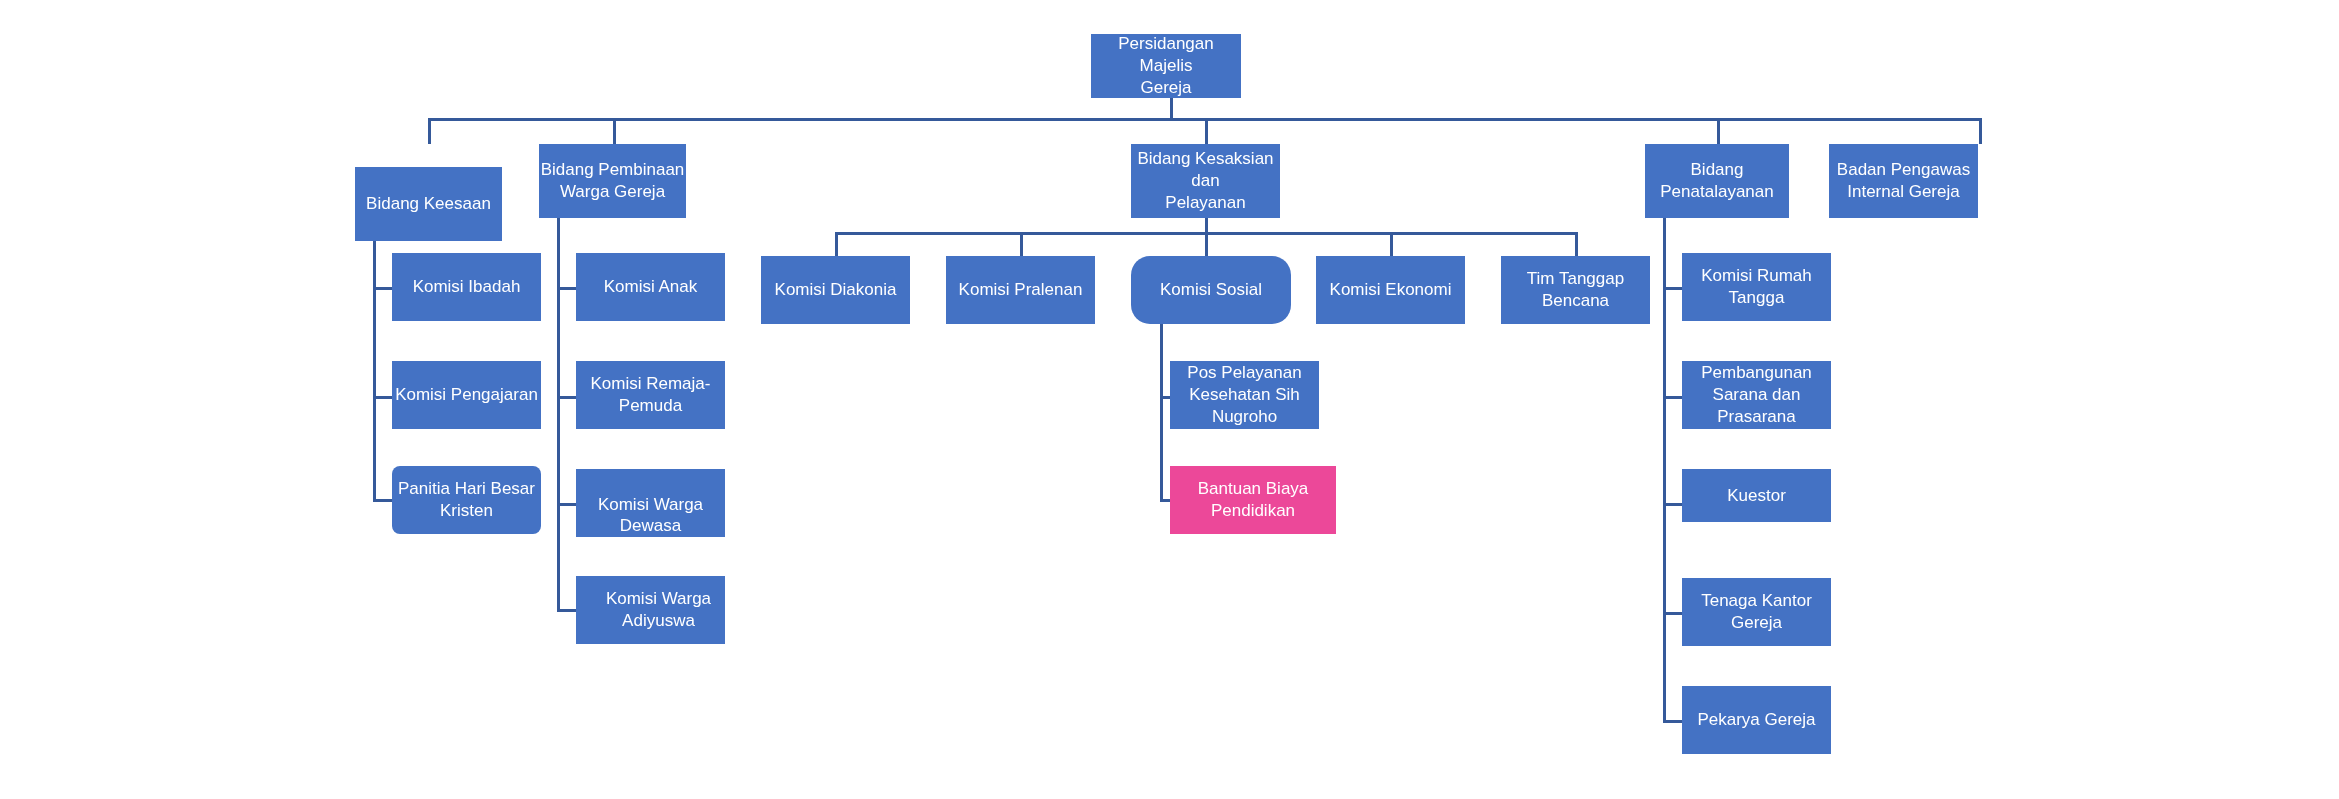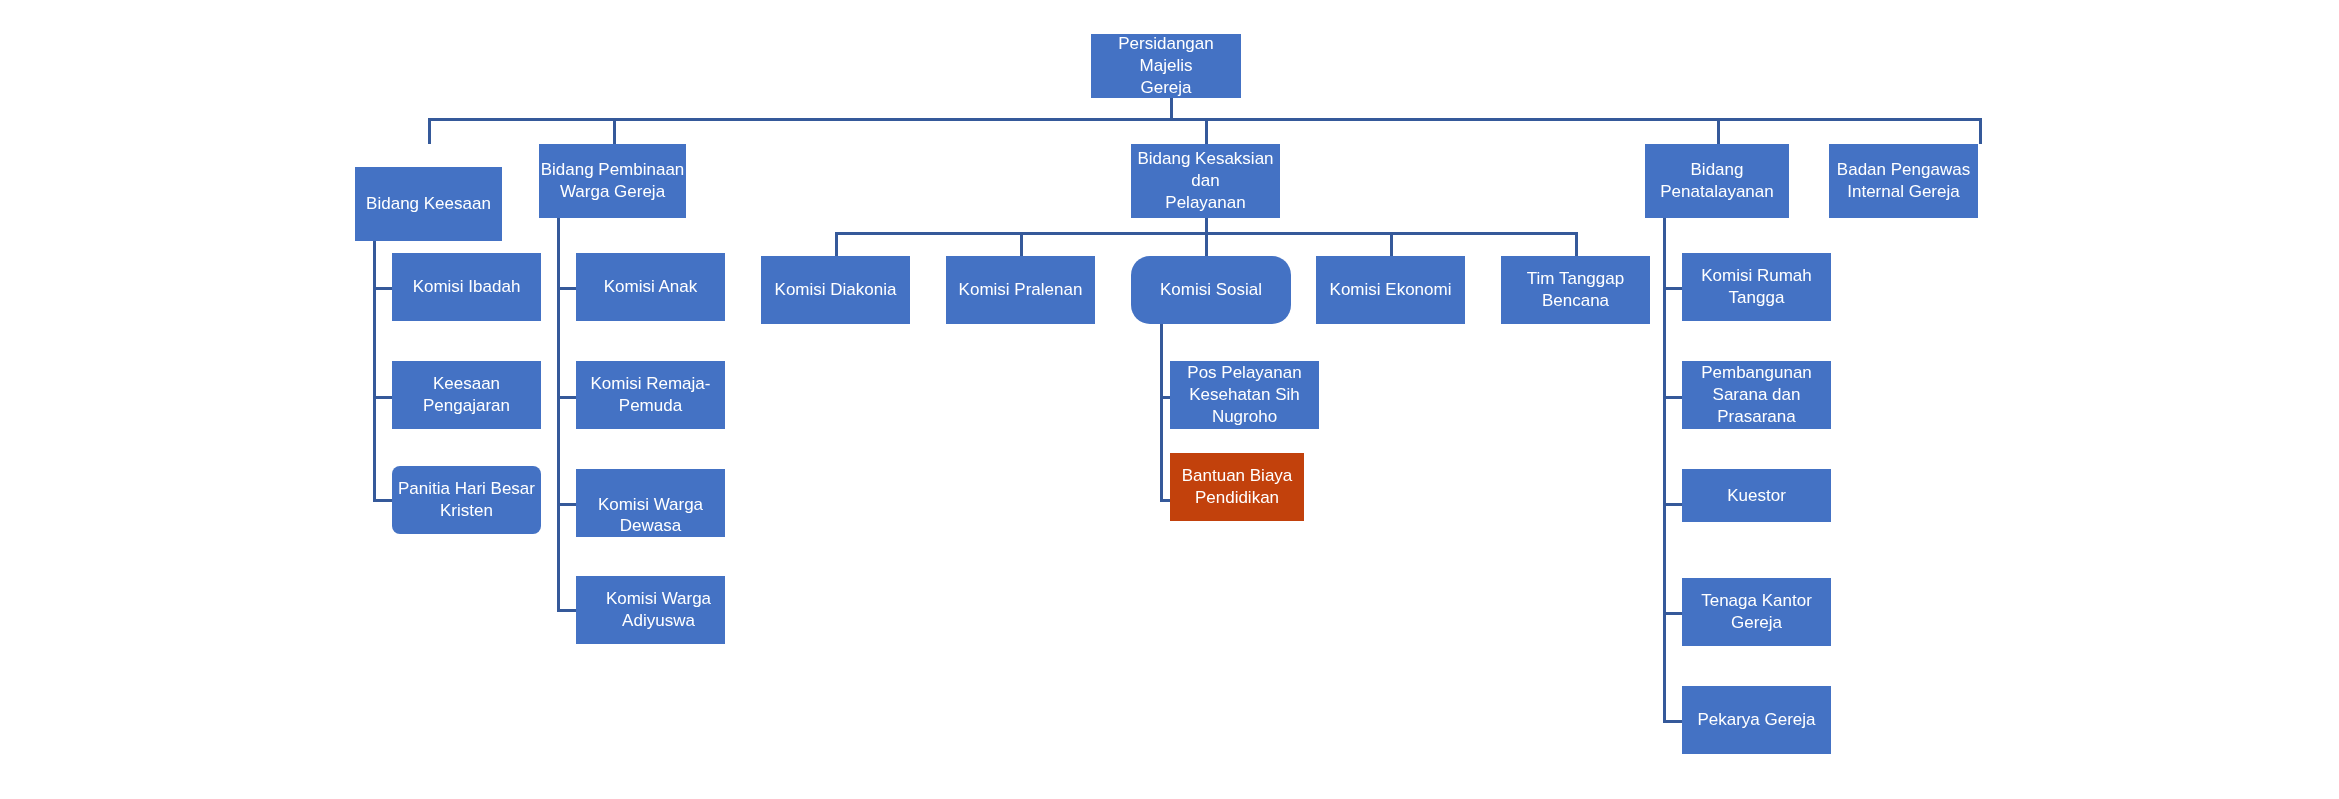--- a/index.html
+++ b/index.html
@@ -125,21 +125,21 @@
 
   <div class="node" style="left: 1829px; top: 144px; width: 149px; height: 74px; background: rgb(68, 114, 196); color: rgb(255, 255, 255);">
     <span class="node-label">Badan Pengawas
 Internal Gereja</span>
   </div>
 
   <div class="node" style="left: 392px; top: 253px; width: 149px; height: 68px; background: rgb(68, 114, 196); color: rgb(255, 255, 255);">
     <span class="node-label">Komisi Ibadah</span>
   </div>
   <div class="node" style="left: 392px; top: 361px; width: 149px; height: 68px; background: rgb(68, 114, 196); color: rgb(255, 255, 255);">
-    <span class="node-label">Keesaan Pengajaran</span>
+    <span class="node-label">Komisi Pengajaran</span>
   </div>
   <div class="node" style="left: 392px; top: 466px; width: 149px; height: 68px; background: rgb(68, 114, 196); color: rgb(255, 255, 255); border-radius: 8px;">
     <span class="node-label">Panitia Hari Besar
 Kristen</span>
   </div>
 
   <div class="node" style="left: 576px; top: 253px; width: 149px; height: 68px; background: rgb(68, 114, 196); color: rgb(255, 255, 255);">
     <span class="node-label">Komisi Anak</span>
   </div>
   <div class="node" style="left: 576px; top: 361px; width: 149px; height: 68px; background: rgb(68, 114, 196); color: rgb(255, 255, 255);">
@@ -168,21 +168,21 @@
   </div>
   <div class="node overflow" style="left: 1501px; top: 256px; width: 149px; height: 68px; background: rgb(68, 114, 196); color: rgb(255, 255, 255);">
     <span class="node-label">Tim Tanggap Bencana</span>
   </div>
 
   <div class="node" style="left: 1170px; top: 361px; width: 149px; height: 68px; background: rgb(68, 114, 196); color: rgb(255, 255, 255);">
     <span class="node-label">Pos Pelayanan
 Kesehatan Sih
 Nugroho</span>
   </div>
-  <div class="node" style="left: 1170px; top: 453px; width: 134px; height: 68px; background: #c2410c; color: rgb(255, 255, 255);">
+  <div class="node" style="left: 1170px; top: 466px; width: 166px; height: 68px; background: #ec4899; color: rgb(255, 255, 255);">
     <span class="node-label">Bantuan Biaya
 Pendidikan</span>
   </div>
 
   <div class="node overflow" style="left: 1682px; top: 253px; width: 149px; height: 68px; background: rgb(68, 114, 196); color: rgb(255, 255, 255); justify-content: center;">
     <span class="node-label">Komisi Rumah Tangga</span>
   </div>
   <div class="node overflow" style="left: 1682px; top: 361px; width: 149px; height: 68px; background: rgb(68, 114, 196); color: rgb(255, 255, 255);">
     <span class="node-label">Komisi Pembangunan
 Sarana dan Prasarana

